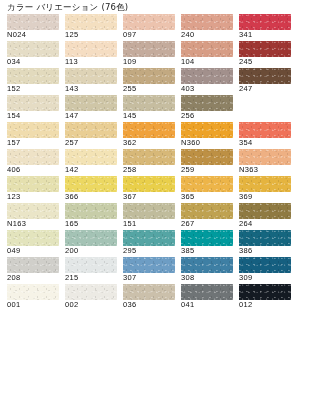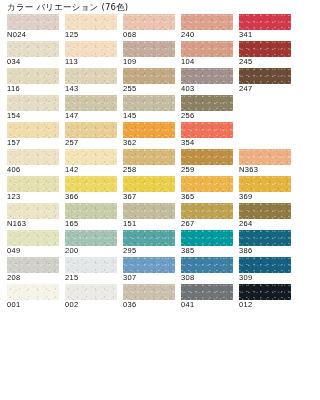--- a/index.html
+++ b/index.html
@@ -96,21 +96,21 @@
         <div class="swatch-cell">
           <div class="swatch-chip" style="background-color: rgb(222, 208, 198);"></div>
           <div class="swatch-label">N024</div>
         </div>
         <div class="swatch-cell">
           <div class="swatch-chip" style="background-color: rgb(244, 223, 192);"></div>
           <div class="swatch-label">125</div>
         </div>
         <div class="swatch-cell">
           <div class="swatch-chip" style="background-color: rgb(236, 195, 174);"></div>
-          <div class="swatch-label">068</div>
+          <div class="swatch-label">097</div>
         </div>
         <div class="swatch-cell">
           <div class="swatch-chip" style="background-color: rgb(221, 161, 140);"></div>
           <div class="swatch-label">240</div>
         </div>
         <div class="swatch-cell">
           <div class="swatch-chip" style="background-color: rgb(210, 58, 76);"></div>
           <div class="swatch-label">341</div>
         </div>
       </div>
@@ -132,21 +132,21 @@
           <div class="swatch-label">104</div>
         </div>
         <div class="swatch-cell">
           <div class="swatch-chip" style="background-color: rgb(158, 54, 50);"></div>
           <div class="swatch-label">245</div>
         </div>
       </div>
       <div class="swatch-row">
         <div class="swatch-cell">
           <div class="swatch-chip" style="background-color: rgb(226, 218, 189);"></div>
-          <div class="swatch-label">116</div>
+          <div class="swatch-label">152</div>
         </div>
         <div class="swatch-cell">
           <div class="swatch-chip" style="background-color: rgb(222, 211, 182);"></div>
           <div class="swatch-label">143</div>
         </div>
         <div class="swatch-cell">
           <div class="swatch-chip" style="background-color: rgb(194, 169, 129);"></div>
           <div class="swatch-label">255</div>
         </div>
         <div class="swatch-cell">
@@ -183,20 +183,24 @@
         </div>
         <div class="swatch-cell">
           <div class="swatch-chip" style="background-color: rgb(233, 206, 148);"></div>
           <div class="swatch-label">257</div>
         </div>
         <div class="swatch-cell">
           <div class="swatch-chip" style="background-color: rgb(240, 162, 60);"></div>
           <div class="swatch-label">362</div>
         </div>
         <div class="swatch-cell">
+          <div class="swatch-chip" style="background-color: rgb(237, 162, 39);"></div>
+          <div class="swatch-label">N360</div>
+        </div>
+        <div class="swatch-cell">
           <div class="swatch-chip" style="background-color: rgb(239, 114, 89);"></div>
           <div class="swatch-label">354</div>
         </div>
       </div>
       <div class="swatch-row">
         <div class="swatch-cell">
           <div class="swatch-chip" style="background-color: rgb(238, 226, 198);"></div>
           <div class="swatch-label">406</div>
         </div>
         <div class="swatch-cell">

